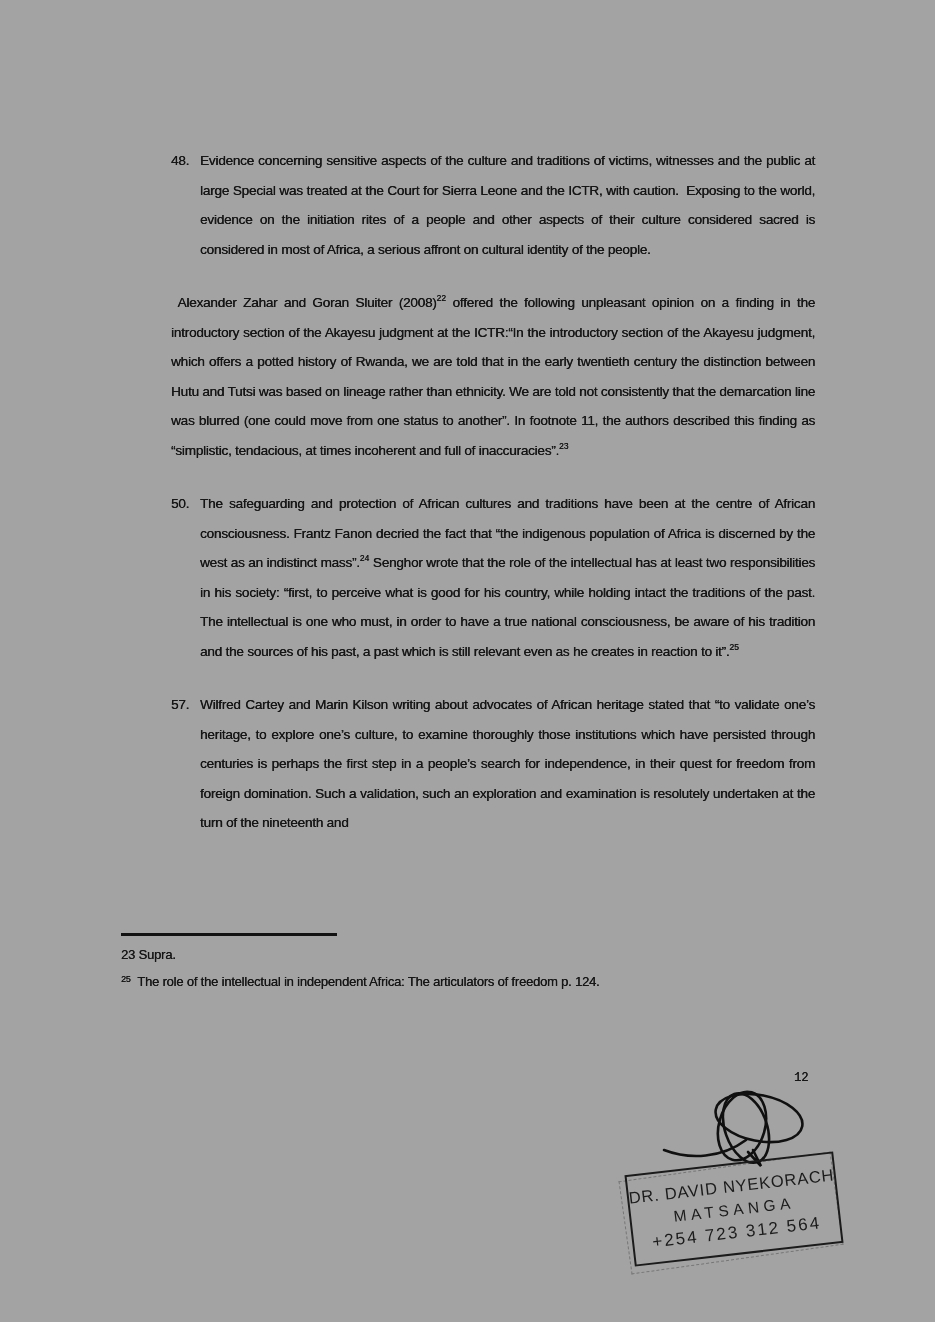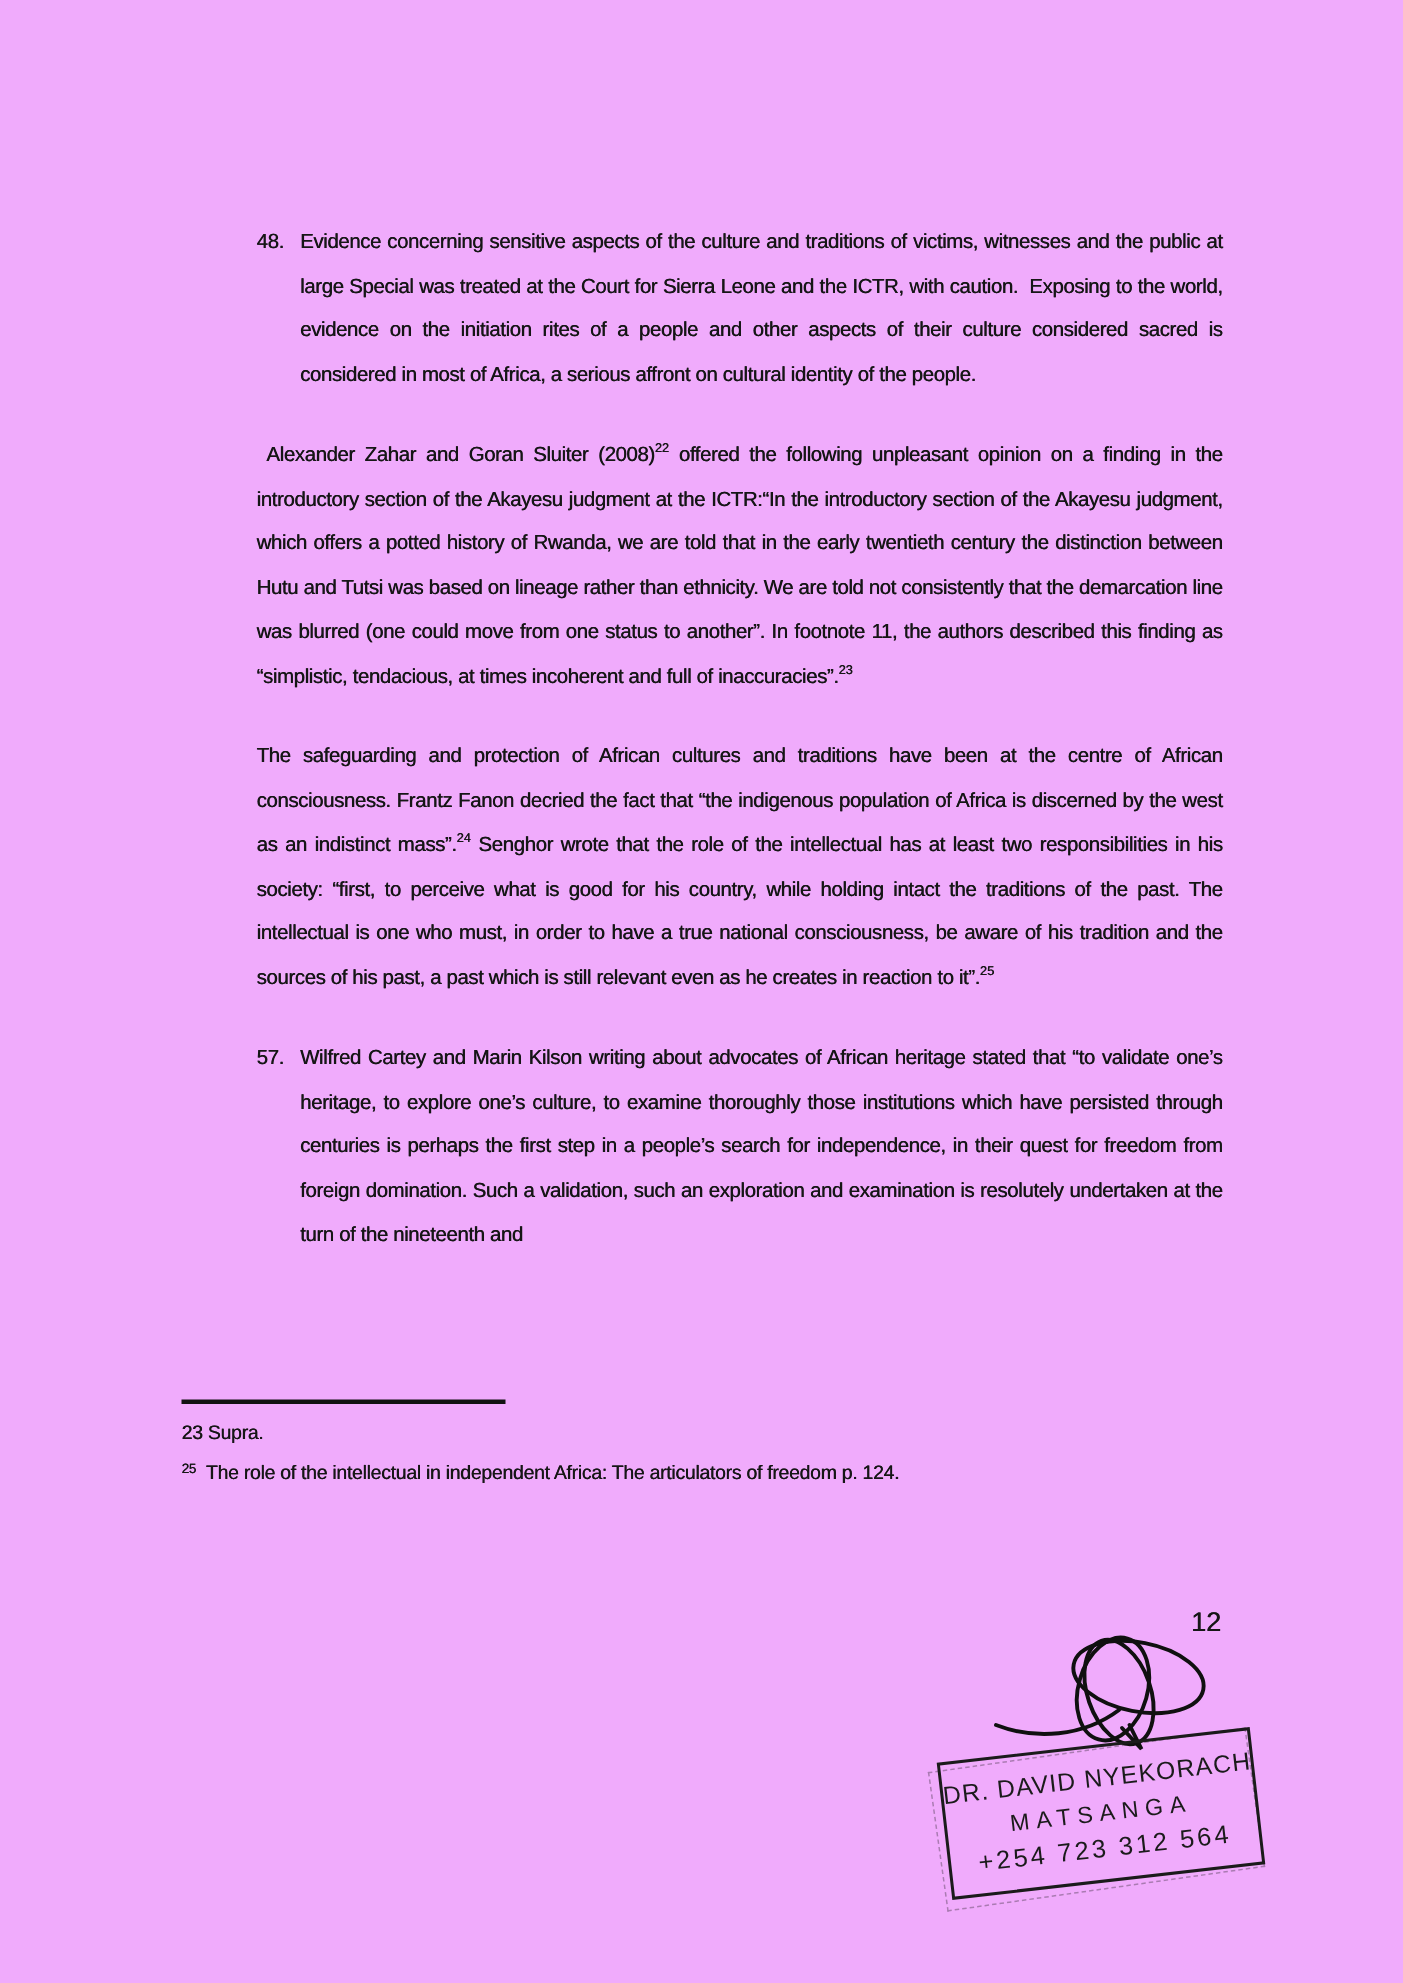--- a/index.html
+++ b/index.html
@@ -6,21 +6,21 @@
   body {
     width: 935px; height: 1322px;
     background: #ffffff;
     font-family: "Liberation Sans", sans-serif;
     color: #161616;
     position: relative;
     overflow: hidden;
   }
   .page {
     position: absolute; inset: 0;
-    background: #f0abfc;
+    background: #a3a3a3;
   }
   
   .content {
     position: absolute;
     left: 171px; top: 146px;
     width: 644px;
   }
   .para {
     display: flex;
     margin-bottom: 24px;
@@ -62,22 +62,23 @@
   .fn.single { line-height: 27px; }
   .fnmark.supmark {
     font-size: 9px;
     vertical-align: 4px;
     line-height: 0;
   }
   
   .pageno {
     position: absolute;
     left: 794px; top: 1071px;
-    font-size: 18px;
+    font-size: 12px;
     text-shadow: 0.3px 0 0 currentColor;
+    font-family: Liberation Mono, monospace;
   }
   
   .signature {
     position: absolute;
     left: 652px; top: 1076px;
     width: 210px; height: 140px;
   }
   
   .stamp-ghost {
     position: absolute;
@@ -112,20 +113,21 @@
     <div class="para">
       <span class="pnum">48.</span>
       <div class="ptext"><span>Evidence concerning sensitive aspects of the culture and traditions of victims, witnesses and the public at large Special was treated at the Court for Sierra Leone and the ICTR, with caution.&nbsp; Exposing to the world, evidence on the initiation rites of a people and other aspects of their culture considered sacred is considered in most of Africa, a serious affront on cultural identity of the people.</span></div>
     </div>
 
     <div class="para">
       <div class="ptext"><span>&nbsp;Alexander Zahar and Goran Sluiter (2008)</span><sup class="sup">22</sup><span> offered the following unpleasant opinion on a finding in the introductory section of the Akayesu judgment at the ICTR:</span><span class="it">“In the introductory section of the Akayesu judgment, which offers a potted history of Rwanda, we are told that in the early twentieth century the distinction between Hutu and Tutsi was based on lineage rather than ethnicity. We are told not consistently that the demarcation line was blurred (one could move from one status to another”.</span><span> In footnote 11, the authors described this finding as </span><span class="it">“simplistic, tendacious, at times incoherent and full of inaccuracies”.</span><sup class="sup">23</sup></div>
     </div>
 
     <div class="para">
+      <span class="pnum">50.</span>
       <div class="ptext"><span>The safeguarding and protection of African cultures and traditions have been at the centre of African consciousness. Frantz Fanon decried the fact that </span><span class="it">“the indigenous population of Africa is discerned by the west as an indistinct mass”.</span><sup class="sup">24</sup><span> Senghor wrote that the role of the intellectual has at least two responsibilities in his society: </span><span class="it">“first, to perceive what is good for his country, while holding intact the traditions of the past. The intellectual is one who must, in order to have a true national consciousness, be aware of his tradition and the sources of his past, a past which is still relevant even as he creates in reaction to it”.</span><sup class="sup">25</sup></div>
     </div>
 
     <div class="para">
       <span class="pnum">57.</span>
       <div class="ptext"><span>Wilfred Cartey and Marin Kilson writing about advocates of African heritage stated that </span><span class="it">“to validate one’s heritage, to explore one’s culture, to examine thoroughly those institutions which have persisted through centuries is perhaps the first step in a people’s search for independence, in their quest for freedom from foreign domination. Such a validation, such an exploration and examination is resolutely undertaken at the turn of the nineteenth and</span></div>
     </div>
   </div>
 
   <div class="footnotes">

